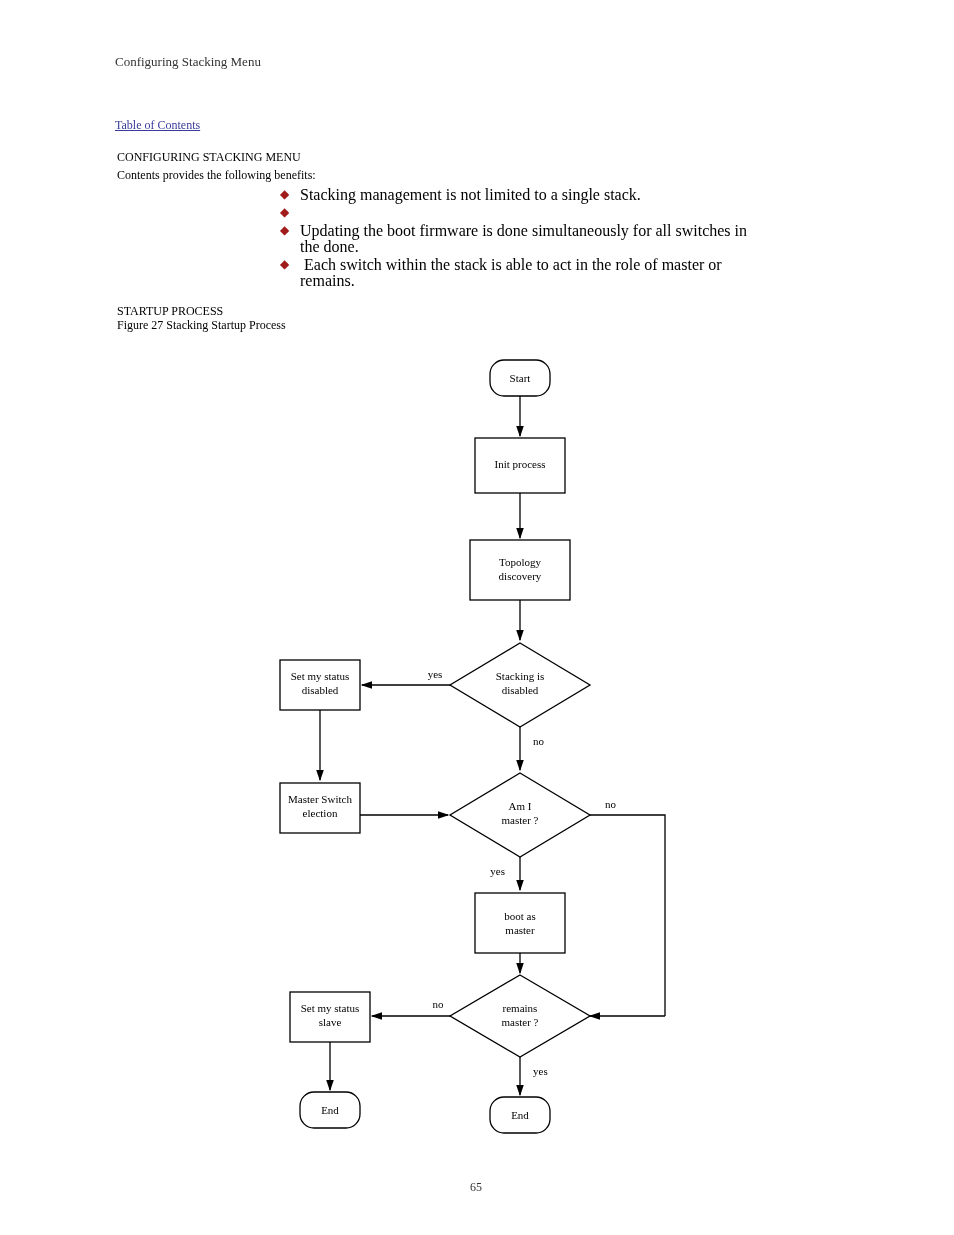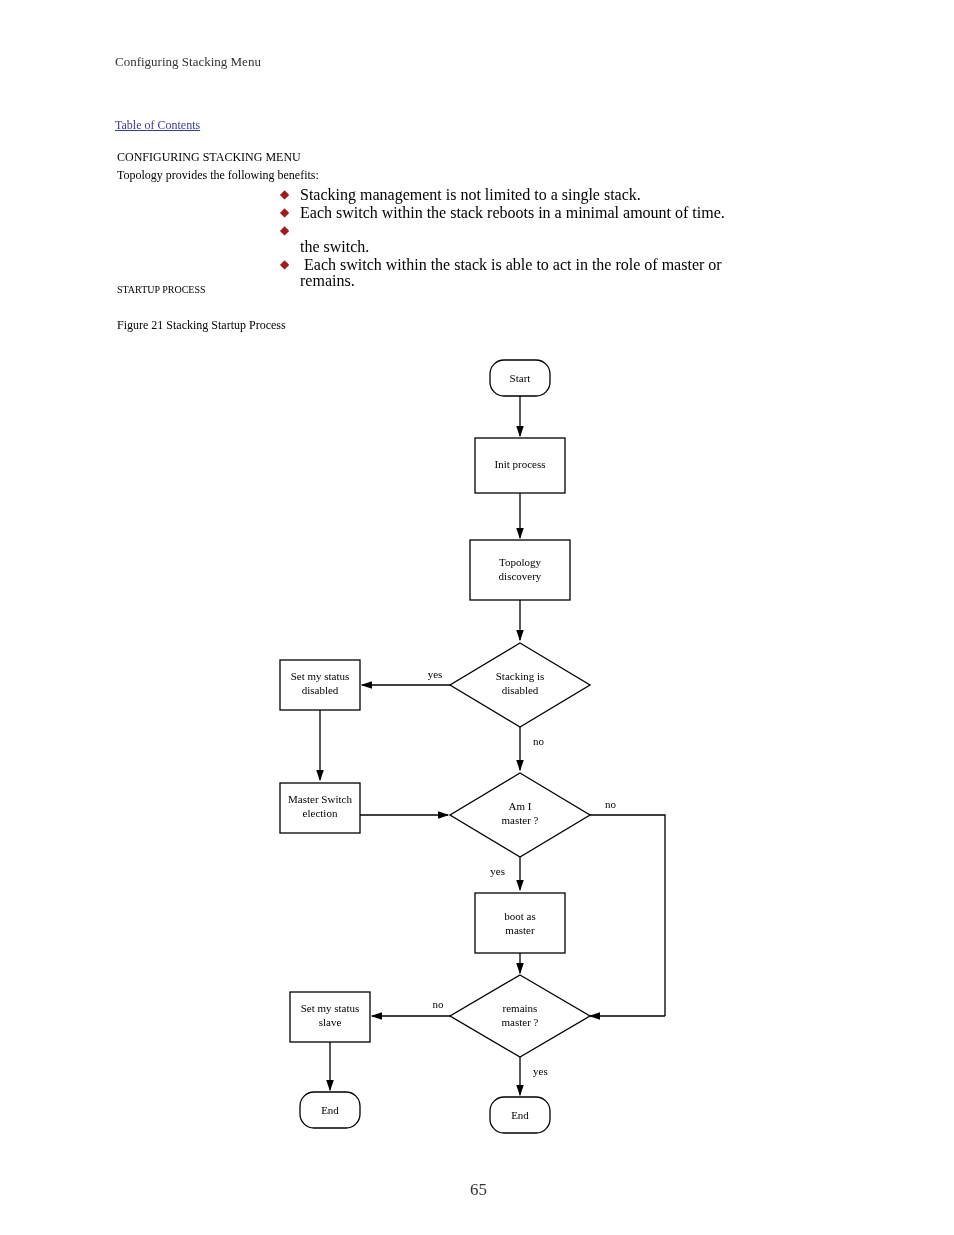--- a/index.html
+++ b/index.html
@@ -16,53 +16,53 @@
   .b1{top:188px;left:280px}
   .b1t{top:186px;left:300px}
   .b2{top:206px;left:280px}
   .b2t{top:204px;left:300px}
   .b3{top:224px;left:280px}
   .b3t{top:222px;left:300px}
   .b3t2{top:238px;left:300px}
   .b4{top:258px;left:280px}
   .b4t{top:256px;left:304px}
   .b4t2{top:272px;left:300px}
-  .title2{top:284px;left:117px;font-size:10px}
+  .title2{top:304px;left:117px;font-size:12px}
   .figcap{top:318px;left:117px;font-size:12px}
-  .pagenum{top:1180px;left:470px;font-size:17px;color:#333}
+  .pagenum{top:1180px;left:470px;font-size:12px;color:#333}
 </style>
 </head>
 <body>
 
 <div class="page">
 
   <div class="abs header">Configuring Stacking Menu</div>
 
   <div class="abs toc-link">
     <a href="#">Table of Contents</a>
   </div>
 
   <div class="abs title1">CONFIGURING STACKING MENU</div>
-  <div class="abs subintro">Topology provides the following benefits:</div>
+  <div class="abs subintro">Contents provides the following benefits:</div>
 
   <div class="abs bull b1">◆</div>
   <div class="abs btext b1t">Stacking management is not limited to a single stack.</div>
 
   <div class="abs bull b2">◆</div>
-  <div class="abs btext b2t">Each switch within the stack reboots in a minimal amount of time.</div>
 
   <div class="abs bull b3">◆</div>
-  <div class="abs btext b3t2">the switch.</div>
+  <div class="abs btext b3t">Updating the boot firmware is done simultaneously for all switches in</div>
+  <div class="abs btext b3t2">the done.</div>
 
   <div class="abs bull b4">◆</div>
   <div class="abs btext b4t">Each switch within the stack is able to act in the role of master or</div>
   <div class="abs btext b4t2">remains.</div>
 
   <div class="abs title2">STARTUP PROCESS</div>
-  <div class="abs figcap">Figure 21  Stacking Startup Process</div>
+  <div class="abs figcap">Figure 27  Stacking Startup Process</div>
 
   <svg class="abs" style="top:340px;left:240px" width="500" height="820">
     <defs>
       <marker id="ah" markerWidth="10" markerHeight="10" refX="8" refY="3" orient="auto">
         <path d="M0,0 L0,6 L9,3 z" fill="#000"></path>
       </marker>
     </defs>
     <g fill="#fff" stroke="#000" stroke-width="1.3" font-family="Times New Roman" font-size="11">
 
       <rect x="250" y="20" rx="14" ry="14" width="60" height="36"></rect>

